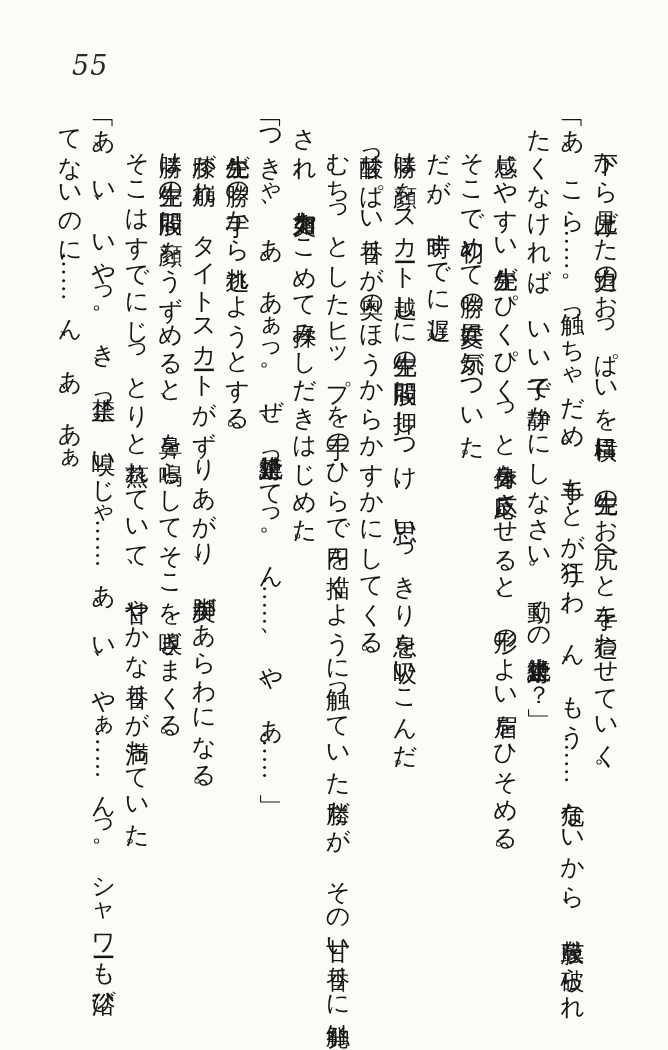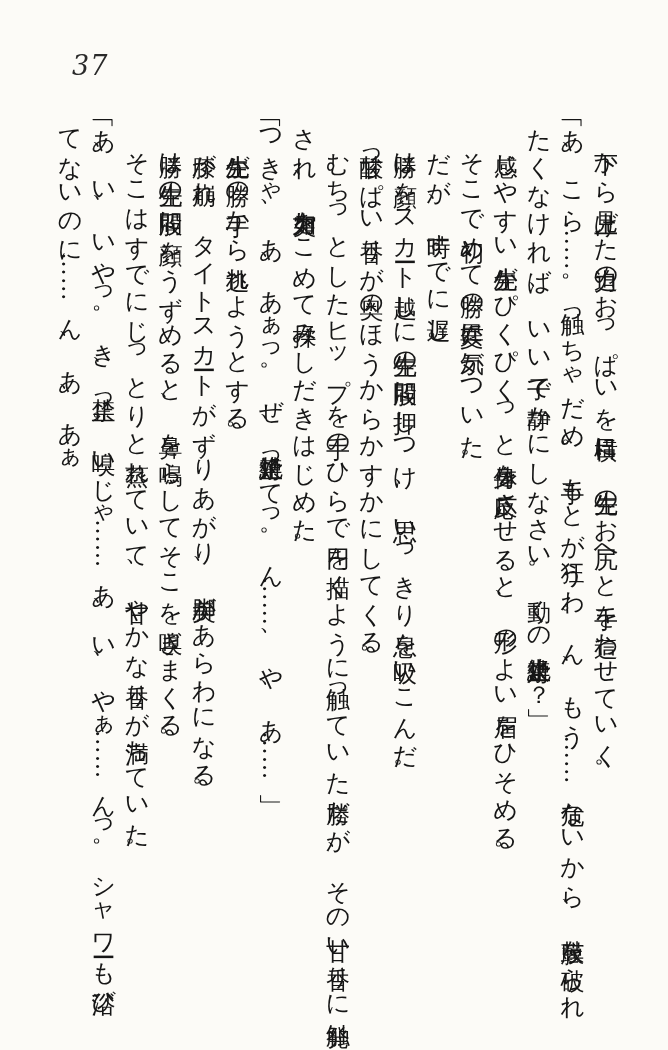--- a/index.html
+++ b/index.html
@@ -50,21 +50,21 @@
   }
   .para.no-indent {
     text-indent: 0;
   }
 </style>
 </head>
 <body>
 
 <div class="page">
 
-  <div class="page-number">37</div>
+  <div class="page-number">55</div>
 
   <div class="text-block">
     <p class="para indent">下から見上げた迫力のおっぱいを横目に、先生のお尻へと手を這わせていく。</p>
     <p class="para no-indent">「あ、こら……。触っちゃだめ。手もとが狂うわ。ん、もう……危ないから、鼓膜を破られたくなければ、いい子で静かにしなさい。動くの絶対禁止よ？」</p>
     <p class="para indent">感じやすい先生がぴくぴくっと身体を反応させると、形のよい眉をひそめる。</p>
     <p class="para indent">そこで初めて勝の異変に気がついた。</p>
     <p class="para indent">だが、時すでに遅し。</p>
     <p class="para indent">勝は顔をスカート越しに先生の股間に押しつけ、思いっきり息を吸いこんだ。</p>
     <p class="para indent">甘酸っぱい香りが奥のほうからかすかにしてくる。</p>
     <p class="para indent">むちっとしたヒップを手のひらで円を描くように触っていた勝だが、その甘い香りに触発され、突如力をこめて揉みしだきはじめた。</p>

